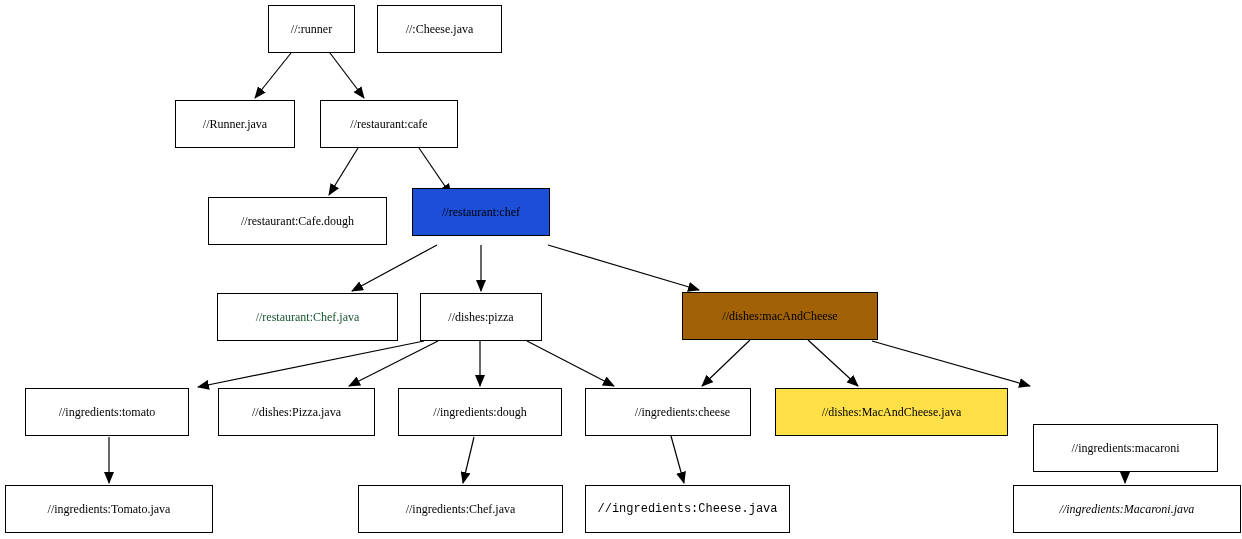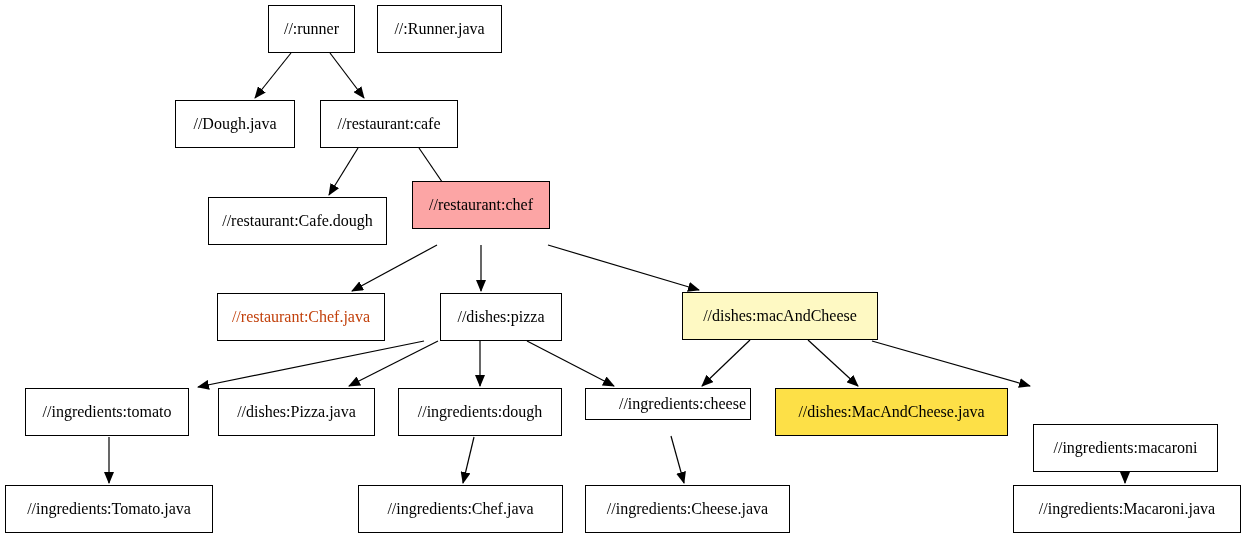--- a/index.html
+++ b/index.html
@@ -28,21 +28,21 @@
   }
   .node {
     position: absolute;
     display: flex;
     align-items: center;
     justify-content: center;
     box-sizing: border-box;
     background: #ffffff;
     border: 1px solid #000000;
     color: #000000;
-    font-size: 16px;
+    font-size: 12px;
     line-height: 1;
     white-space: nowrap;
   }
 </style>
 </head>
 <body>
 
 <div class="canvas">
   <svg class="edges-layer" width="1242" height="539" viewBox="0 0 1242 539" xmlns="http://www.w3.org/2000/svg">
     <defs>
@@ -66,32 +66,32 @@
         <line x1="808" y1="340" x2="858" y2="386" stroke="#000000" marker-end="url(#arrowhead)"></line>
         <line x1="872" y1="341" x2="1030" y2="386" stroke="#000000" marker-end="url(#arrowhead)"></line>
         <line x1="109" y1="437" x2="109" y2="483" stroke="#000000" marker-end="url(#arrowhead)"></line>
         <line x1="474" y1="437" x2="463" y2="483" stroke="#000000" marker-end="url(#arrowhead)"></line>
         <line x1="671" y1="436" x2="684" y2="483" stroke="#000000" marker-end="url(#arrowhead)"></line>
         <line x1="1125" y1="437" x2="1125" y2="483" stroke="#000000" marker-end="url(#arrowhead)"></line>
       </g>
   </svg>
   <div id="node-layer">
       <div class="node" style="left: 268px; top: 5px; width: 87px; height: 48px; background: rgb(255, 255, 255); border-color: rgb(0, 0, 0); color: rgb(0, 0, 0);">//:runner</div>
-      <div class="node" style="left: 377px; top: 5px; width: 125px; height: 48px; background: rgb(255, 255, 255); border-color: rgb(0, 0, 0); color: rgb(0, 0, 0);">//:Runner.java</div>
-      <div class="node" style="left: 175px; top: 100px; width: 120px; height: 48px; background: rgb(255, 255, 255); border-color: rgb(0, 0, 0); color: rgb(0, 0, 0);">//Dough.java</div>
+      <div class="node" style="left: 377px; top: 5px; width: 125px; height: 48px; background: rgb(255, 255, 255); border-color: rgb(0, 0, 0); color: rgb(0, 0, 0);">//:Cheese.java</div>
+      <div class="node" style="left: 175px; top: 100px; width: 120px; height: 48px; background: rgb(255, 255, 255); border-color: rgb(0, 0, 0); color: rgb(0, 0, 0);">//Runner.java</div>
       <div class="node" style="left: 320px; top: 100px; width: 138px; height: 48px; background: rgb(255, 255, 255); border-color: rgb(0, 0, 0); color: rgb(0, 0, 0); font-family: Liberation Serif, serif;">//restaurant:cafe</div>
       <div class="node" style="left: 208px; top: 197px; width: 179px; height: 48px; background: rgb(255, 255, 255); border-color: rgb(0, 0, 0); color: rgb(0, 0, 0);">//restaurant:Cafe.dough</div>
-      <div class="node" style="left: 412px; top: 181px; width: 138px; height: 48px; background: #fca5a5; border-color: rgb(0, 0, 0); color: rgb(0, 0, 0); text-align: right;">//restaurant:chef</div>
-      <div class="node" style="left: 217px; top: 293px; width: 168px; height: 48px; background: rgb(255, 255, 255); border-color: rgb(0, 0, 0); color: #c2410c; text-align: center;">//restaurant:Chef.java</div>
-      <div class="node" style="left: 420px; top: 293px; width: 122px; height: 48px; background: rgb(255, 255, 255); border-color: rgb(0, 0, 0); color: rgb(0, 0, 0); margin-left: 20px;">//dishes:pizza</div>
-      <div class="node" style="left: 682px; top: 292px; width: 196px; height: 48px; background: #fef9c3; border-color: rgb(0, 0, 0); color: rgb(0, 0, 0);">//dishes:macAndCheese</div>
+      <div class="node" style="left: 412px; top: 188px; width: 138px; height: 48px; background: #1d4ed8; border-color: rgb(0, 0, 0); color: rgb(0, 0, 0); text-align: right;">//restaurant:chef</div>
+      <div class="node" style="left: 217px; top: 293px; width: 181px; height: 48px; background: rgb(255, 255, 255); border-color: rgb(0, 0, 0); color: #14532d; text-align: center;">//restaurant:Chef.java</div>
+      <div class="node" style="left: 420px; top: 293px; width: 122px; height: 48px; background: rgb(255, 255, 255); border-color: rgb(0, 0, 0); color: rgb(0, 0, 0);">//dishes:pizza</div>
+      <div class="node" style="left: 682px; top: 292px; width: 196px; height: 48px; background: #a16207; border-color: rgb(0, 0, 0); color: rgb(0, 0, 0);">//dishes:macAndCheese</div>
       <div class="node" style="left: 25px; top: 388px; width: 164px; height: 48px; background: rgb(255, 255, 255); border-color: rgb(0, 0, 0); color: rgb(0, 0, 0);">//ingredients:tomato</div>
       <div class="node" style="left: 218px; top: 388px; width: 157px; height: 48px; background: rgb(255, 255, 255); border-color: rgb(0, 0, 0); color: rgb(0, 0, 0);">//dishes:Pizza.java</div>
       <div class="node" style="left: 398px; top: 388px; width: 164px; height: 48px; background: rgb(255, 255, 255); border-color: rgb(0, 0, 0); color: rgb(0, 0, 0);">//ingredients:dough</div>
-      <div class="node" style="left: 585px; top: 388px; width: 166px; height: 32px; background: rgb(255, 255, 255); border-color: rgb(0, 0, 0); color: rgb(0, 0, 0); padding-left: 29px;">//ingredients:cheese</div>
+      <div class="node" style="left: 585px; top: 388px; width: 166px; height: 48px; background: rgb(255, 255, 255); border-color: rgb(0, 0, 0); color: rgb(0, 0, 0); padding-left: 29px;">//ingredients:cheese</div>
       <div class="node" style="left: 775px; top: 388px; width: 233px; height: 48px; background: #fde047; border-color: rgb(0, 0, 0); color: rgb(0, 0, 0);">//dishes:MacAndCheese.java</div>
       <div class="node" style="left: 1033px; top: 388px; width: 185px; height: 48px; background: rgb(255, 255, 255); border-color: rgb(0, 0, 0); color: rgb(0, 0, 0); margin-top: 36px;">//ingredients:macaroni</div>
       <div class="node" style="left: 5px; top: 485px; width: 208px; height: 48px; background: rgb(255, 255, 255); border-color: rgb(0, 0, 0); color: rgb(0, 0, 0); text-align: center;">//ingredients:Tomato.java</div>
       <div class="node" style="left: 358px; top: 485px; width: 205px; height: 48px; background: rgb(255, 255, 255); border-color: rgb(0, 0, 0); color: rgb(0, 0, 0);">//ingredients:Chef.java</div>
-      <div class="node" style="left: 585px; top: 485px; width: 205px; height: 48px; background: rgb(255, 255, 255); border-color: rgb(0, 0, 0); color: rgb(0, 0, 0);">//ingredients:Cheese.java</div>
-      <div class="node" style="left: 1013px; top: 485px; width: 228px; height: 48px; background: rgb(255, 255, 255); border-color: rgb(0, 0, 0); color: rgb(0, 0, 0);">//ingredients:Macaroni.java</div>
+      <div class="node" style="left: 585px; top: 485px; width: 205px; height: 48px; background: rgb(255, 255, 255); border-color: rgb(0, 0, 0); color: rgb(0, 0, 0); font-family: Liberation Mono, monospace;">//ingredients:Cheese.java</div>
+      <div class="node" style="left: 1013px; top: 485px; width: 228px; height: 48px; background: rgb(255, 255, 255); border-color: rgb(0, 0, 0); color: rgb(0, 0, 0); font-style: italic;">//ingredients:Macaroni.java</div>
     </div>
 </div>
 
 </body></html>

